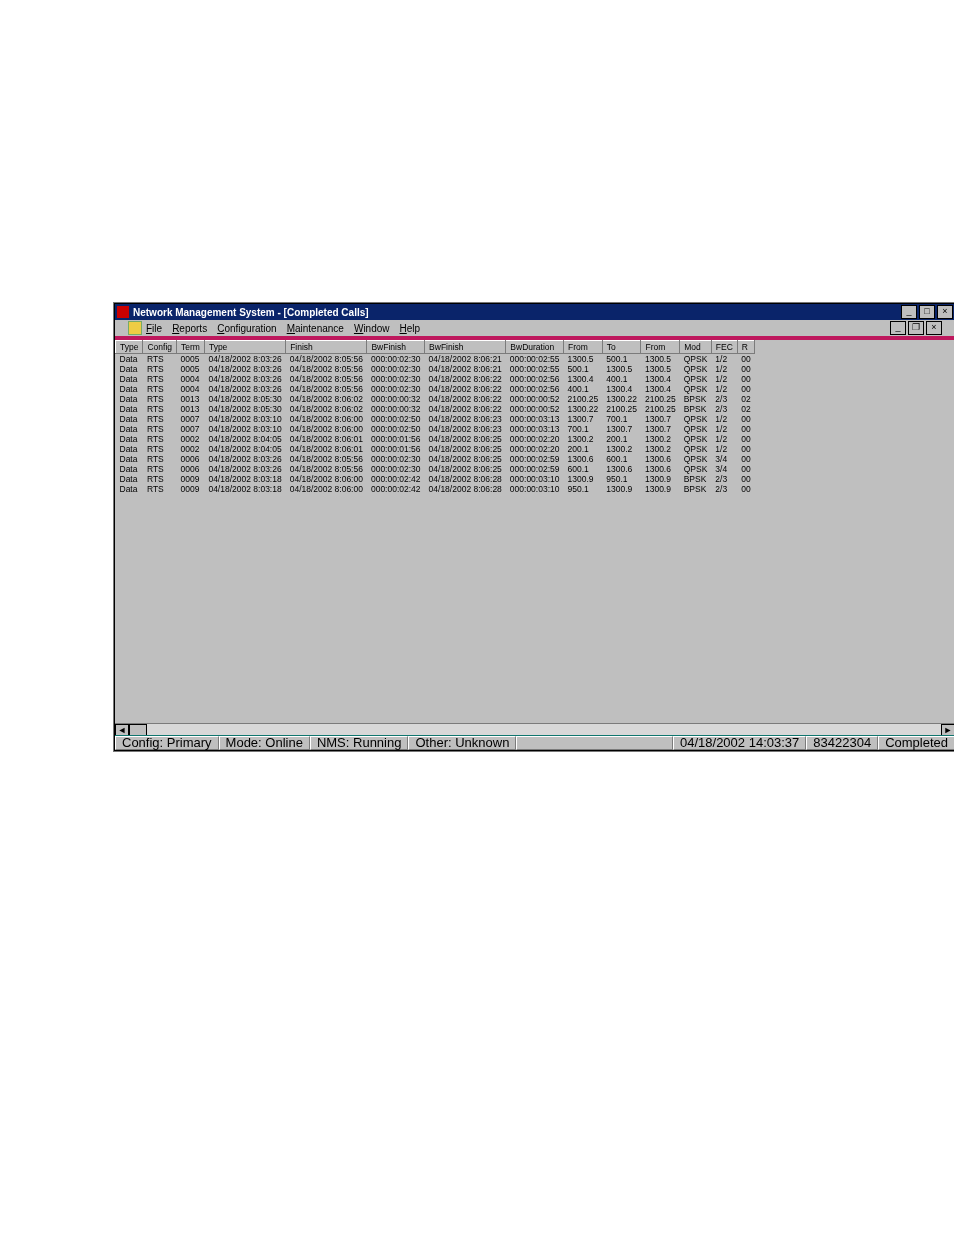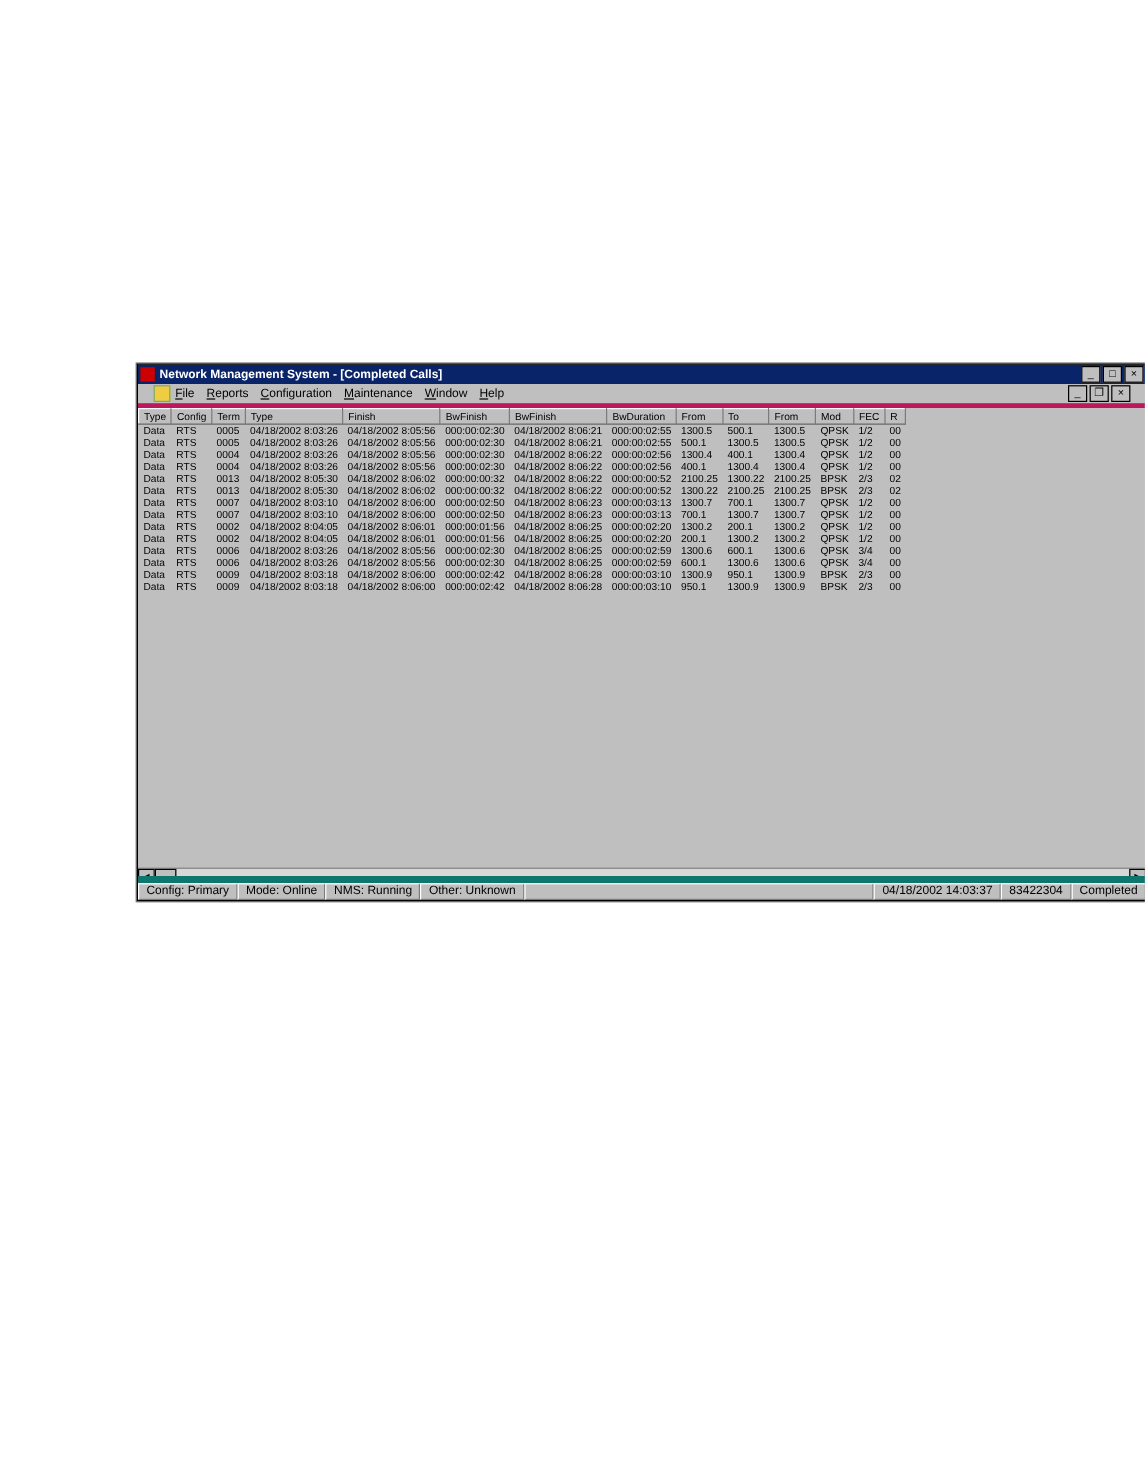--- a/index.html
+++ b/index.html
@@ -146,23 +146,23 @@
     box-sizing: border-box;
     margin-left: 0;
   }
   .hscroll .track {
     flex: 1;
   }
   .hscroll .arrow.right { margin-left: auto; }
   .statusbar {
     display: flex;
     background: #bfbfbf;
-    border-top: 6px solid #0f766e;
+    border-top: 1px solid #0f766e;
     height: 14px;
-    font-size: 10px;
+    font-size: 13px;
     align-items: stretch;
   }
   .statusbar .cell {
     border: 1px solid #7b7b7b;
     border-top-color: #fff;
     border-left-color: #fff;
     padding: 0 6px;
     line-height: 12px;
     white-space: nowrap;
   }

